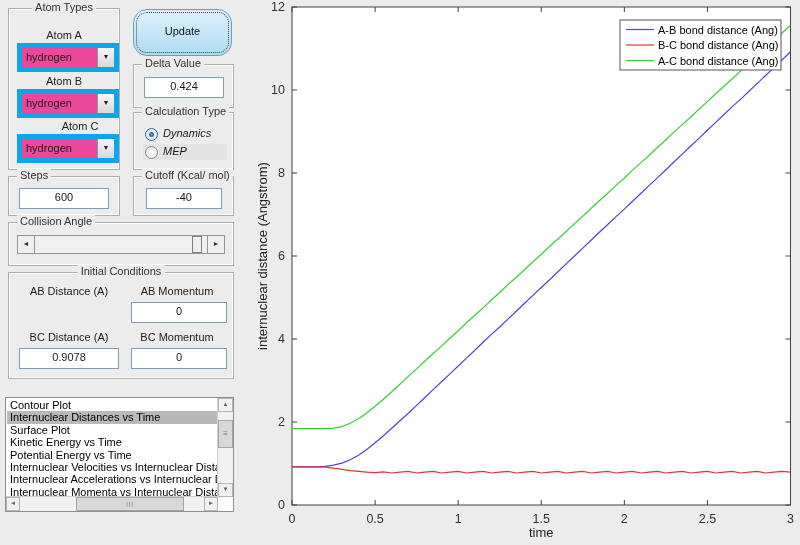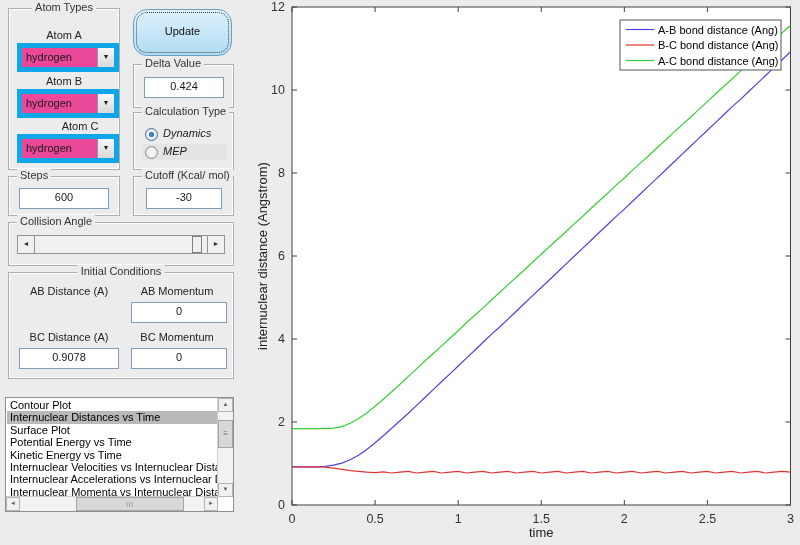--- a/index.html
+++ b/index.html
@@ -86,21 +86,21 @@
     </div>
   </div>
 
   <div class="gbox" style="left:8px;top:176px;width:110px;height:38px;">
     <span class="gtitle">Steps</span>
     <div class="edit" style="left:10px;top:11px;width:88px;height:19px;">600</div>
   </div>
 
   <div class="gbox" style="left:133px;top:176px;width:99px;height:38px;">
     <span class="gtitle">Cutoff (Kcal/ mol)</span>
-    <div class="edit" style="left:12px;top:11px;width:74px;height:19px;">-30</div>
+    <div class="edit" style="left:12px;top:11px;width:74px;height:19px;">-40</div>
   </div>
 
   <div class="gbox" style="left:8px;top:222px;width:224px;height:42px;">
     <span class="gtitle">Collision Angle</span>
     <div class="slider">
       <div class="sl-btn l">◄</div>
       <div class="sl-thumb"></div>
       <div class="sl-btn r">►</div>
     </div>
   </div>
@@ -114,22 +114,22 @@
     <div class="lbl" style="left:120px;top:58px;width:96px;">BC Momentum</div>
     <div class="edit" style="left:10px;top:75px;width:98px;height:19px;">0.9078</div>
     <div class="edit" style="left:122px;top:75px;width:94px;height:19px;">0</div>
   </div>
 
   <div class="listbox">
     <div class="items">
         <div class="item">Contour Plot</div>
         <div class="item selected">Internuclear Distances vs Time</div>
         <div class="item">Surface Plot</div>
+        <div class="item">Kinetic Energy vs Time</div>
         <div class="item">Potential Energy vs Time</div>
-        <div class="item">Kinetic Energy vs Time</div>
         <div class="item">Internuclear Velocities vs Internuclear Distance</div>
         <div class="item">Internuclear Accelerations vs Internuclear Distance</div>
         <div class="item">Internuclear Momenta vs Internuclear Distance</div>
       </div>
     <div class="vscroll">
       <div class="sc-btn" style="left:0;right:0;top:0;height:14px;">▲</div>
       <div class="sc-thumb" style="left:0;right:0;top:22px;height:28px;font-size:8px;line-height:26px;">≡</div>
       <div class="sc-btn" style="left:0;right:0;bottom:0;height:14px;">▼</div>
     </div>
     <div class="hscroll">

